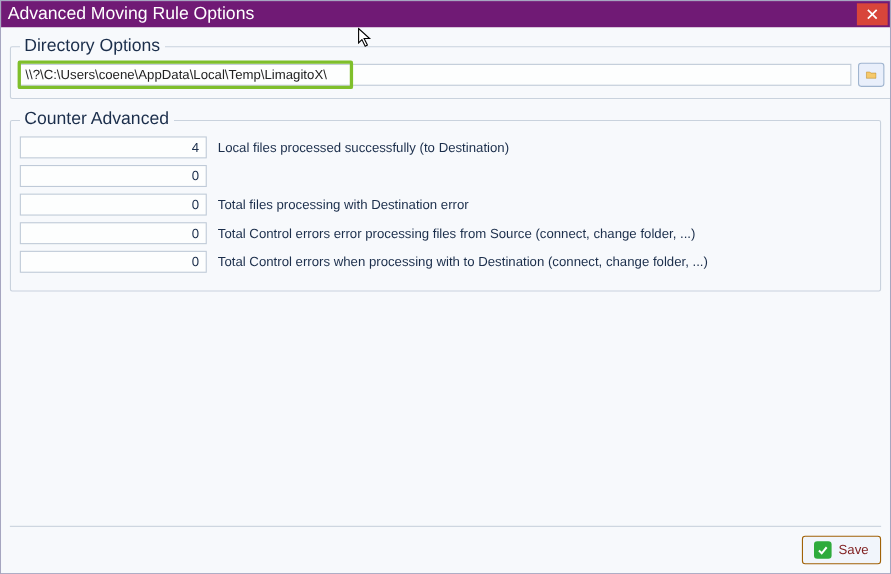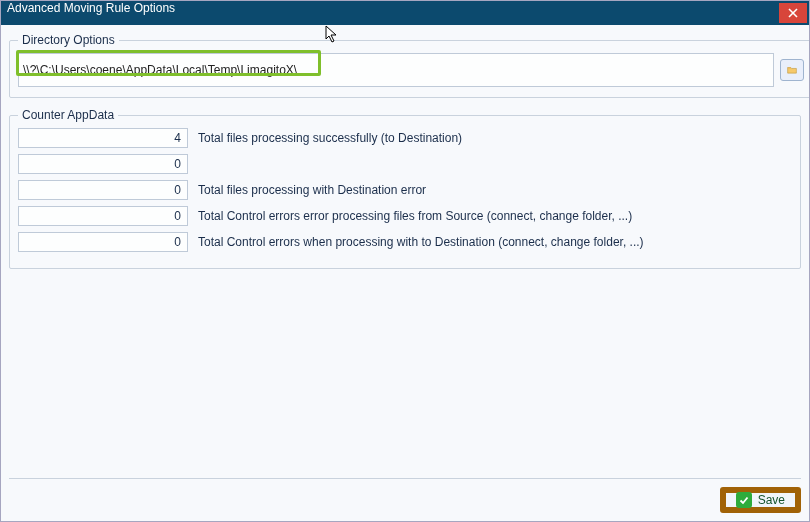--- a/index.html
+++ b/index.html
@@ -10,25 +10,26 @@
     background: #fff;
     width: 810px;
     height: 522px;
     overflow: hidden;
     border: 1px solid #a6a6c0;
   }
 
   
   .titlebar {
     height: 24px;
-    background: #0c4a6e;
+    background: #701a75;
     color: #fff;
     display: flex;
+    align-items: center;
     padding: 0 0 0 6px;
-    font-size: 12px;
+    font-size: 16px;
   }
   .titlebar .title { flex: 1; }
   .titlebar .close-btn {
     width: 28px;
     height: 20px;
     margin: 2px;
     background: #d8453a;
     border: none;
     display: flex;
     align-items: center;
@@ -54,39 +55,39 @@
   }
 
   fieldset {
     border: 1px solid #c9d2dd;
     border-radius: 2px;
     margin: 0 0 10px 0;
     padding: 6px 8px 10px 8px;
     background: #f7f9fc;
   }
   fieldset legend {
-    font-size: 12px;
+    font-size: 16px;
     color: #1b2e4b;
     padding: 0 4px;
   }
 
   .label {
     color: #1b2e4b;
     margin: 2px 0 4px 0;
   }
 
   .dir-row {
     display: flex;
     align-items: center;
     gap: 6px;
   }
 
   input[type=text].dir-input {
     width: 756px;
-    height: 34px;
+    height: 20px;
     border: 1px solid #bfcad8;
     padding: 2px 4px;
     font-family: inherit;
     font-size: 12px;
     color: #222;
     background: #fdfefe;
   }
 
   
   .dir-field-wrap {
@@ -147,30 +148,30 @@
   .bottom {
     border-top: 1px solid #c9d2dd;
     padding-top: 8px;
     display: flex;
     justify-content: flex-end;
     gap: 10px;
   }
   .btn {
     height: 26px;
     min-width: 72px;
-    border: 6px solid #a16207;
+    border: 1px solid #a16207;
     background: #f1f5fb;
     border-radius: 3px;
     display: inline-flex;
     align-items: center;
     justify-content: center;
     gap: 6px;
     padding: 0 10px;
     cursor: pointer;
-    color: #14532d;
+    color: #7f1d1d;
     font-family: inherit;
     font-size: 12px;
   }
   .icon-badge {
     width: 16px;
     height: 16px;
     border-radius: 3px;
     display: inline-flex;
     align-items: center;
     justify-content: center;
@@ -208,25 +209,25 @@
       <button class="browse-btn" aria-label="Browse">
         <svg viewBox="0 0 16 14" width="16" height="14">
           <path d="M1 3 L6 3 L7.5 4.5 L15 4.5 L15 12 L1 12 Z" fill="#f6c96b" stroke="#b58a2e" stroke-width="0.8"></path>
           <path d="M1 3 L6 3 L7.5 4.5 L1 4.5 Z" fill="#e6b55a"></path>
         </svg>
       </button>
     </div>
   </fieldset>
 
   <fieldset>
-    <legend>Counter AppData</legend>
+    <legend>Counter Advanced</legend>
 
     <div class="counter-row">
       <input type="text" value="4" style="">
-      <span class="desc">Total files processing successfully (to Destination)</span>
+      <span class="desc">Local files processed successfully (to Destination)</span>
     </div>
     <div class="counter-row">
       <input type="text" value="0" style="">
     </div>
     <div class="counter-row">
       <input type="text" value="0" style="">
       <span class="desc">Total files processing with Destination error</span>
     </div>
     <div class="counter-row">
       <input type="text" value="0" style="">

